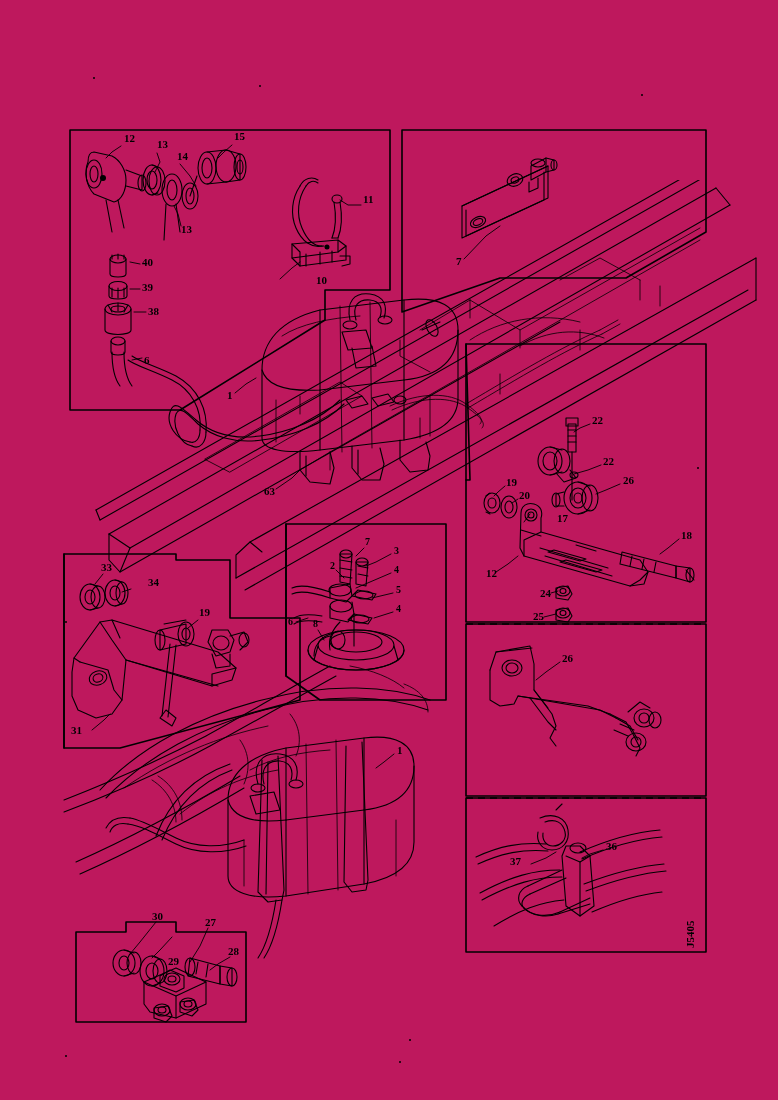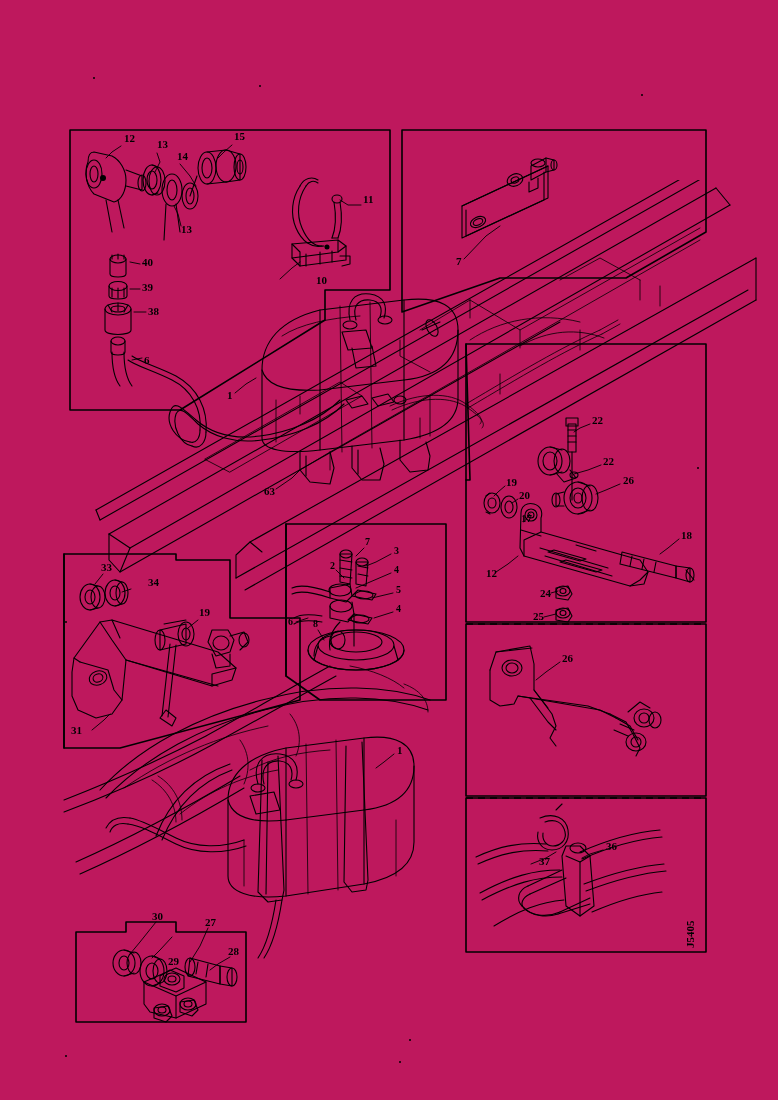--- a/index.html
+++ b/index.html
@@ -720,39 +720,39 @@
 <span class="cl" style="left:144px;top:355px;">6</span>
 <span class="cl" style="left:456px;top:256px;">7</span>
 <span class="cl" style="left:227px;top:390px;">1</span>
 <span class="cl" style="left:264px;top:486px;">63</span>
 <span class="cl" style="left:592px;top:415px;">22</span>
 <span class="cl" style="left:603px;top:456px;">22</span>
 <span class="cl" style="left:623px;top:475px;">26</span>
 <span class="cl" style="left:506px;top:477px;">19</span>
 <span class="cl" style="left:519px;top:490px;">20</span>
 <span class="cl" style="left:681px;top:530px;">18</span>
-<span class="cl" style="left:521px;top:513px;">17</span>
+<span class="cl" style="left:521px;top:513px;padding-left:36px;">17</span>
 <span class="cl" style="left:486px;top:568px;">12</span>
 <span class="cl" style="left:540px;top:588px;">24</span>
 <span class="cl" style="left:533px;top:611px;">25</span>
 <span class="cl" style="left:101px;top:562px;">33</span>
 <span class="cl" style="left:129px;top:577px;margin-left:19px;">34</span>
 <span class="cl" style="left:199px;top:607px;">19</span>
 <span class="cl" style="left:71px;top:725px;">31</span>
 <span class="cl sm" style="left:365px;top:536px;">7</span>
 <span class="cl sm" style="left:394px;top:545px;">3</span>
 <span class="cl sm" style="left:330px;top:560px;">2</span>
 <span class="cl sm" style="left:394px;top:564px;">4</span>
 <span class="cl sm" style="left:396px;top:584px;">5</span>
 <span class="cl sm" style="left:396px;top:603px;">4</span>
 <span class="cl sm" style="left:288px;top:616px;">6</span>
 <span class="cl sm" style="left:313px;top:618px;">8</span>
 <span class="cl" style="left:397px;top:745px;">1</span>
 <span class="cl" style="left:562px;top:653px;">26</span>
-<span class="cl" style="left:539px;top:856px;">37</span>
+<span class="cl" style="left:510px;top:856px;">37</span>
 <span class="cl" style="left:606px;top:841px;">36</span>
 <span class="cl" style="left:152px;top:911px;">30</span>
 <span class="cl" style="left:168px;top:926px;margin-top:30px;">29</span>
 <span class="cl" style="left:205px;top:917px;">27</span>
 <span class="cl" style="left:228px;top:946px;">28</span>
 
 <span class="dwg" style="left:684px;top:948px;">J5405</span>
 
 </div>
 

